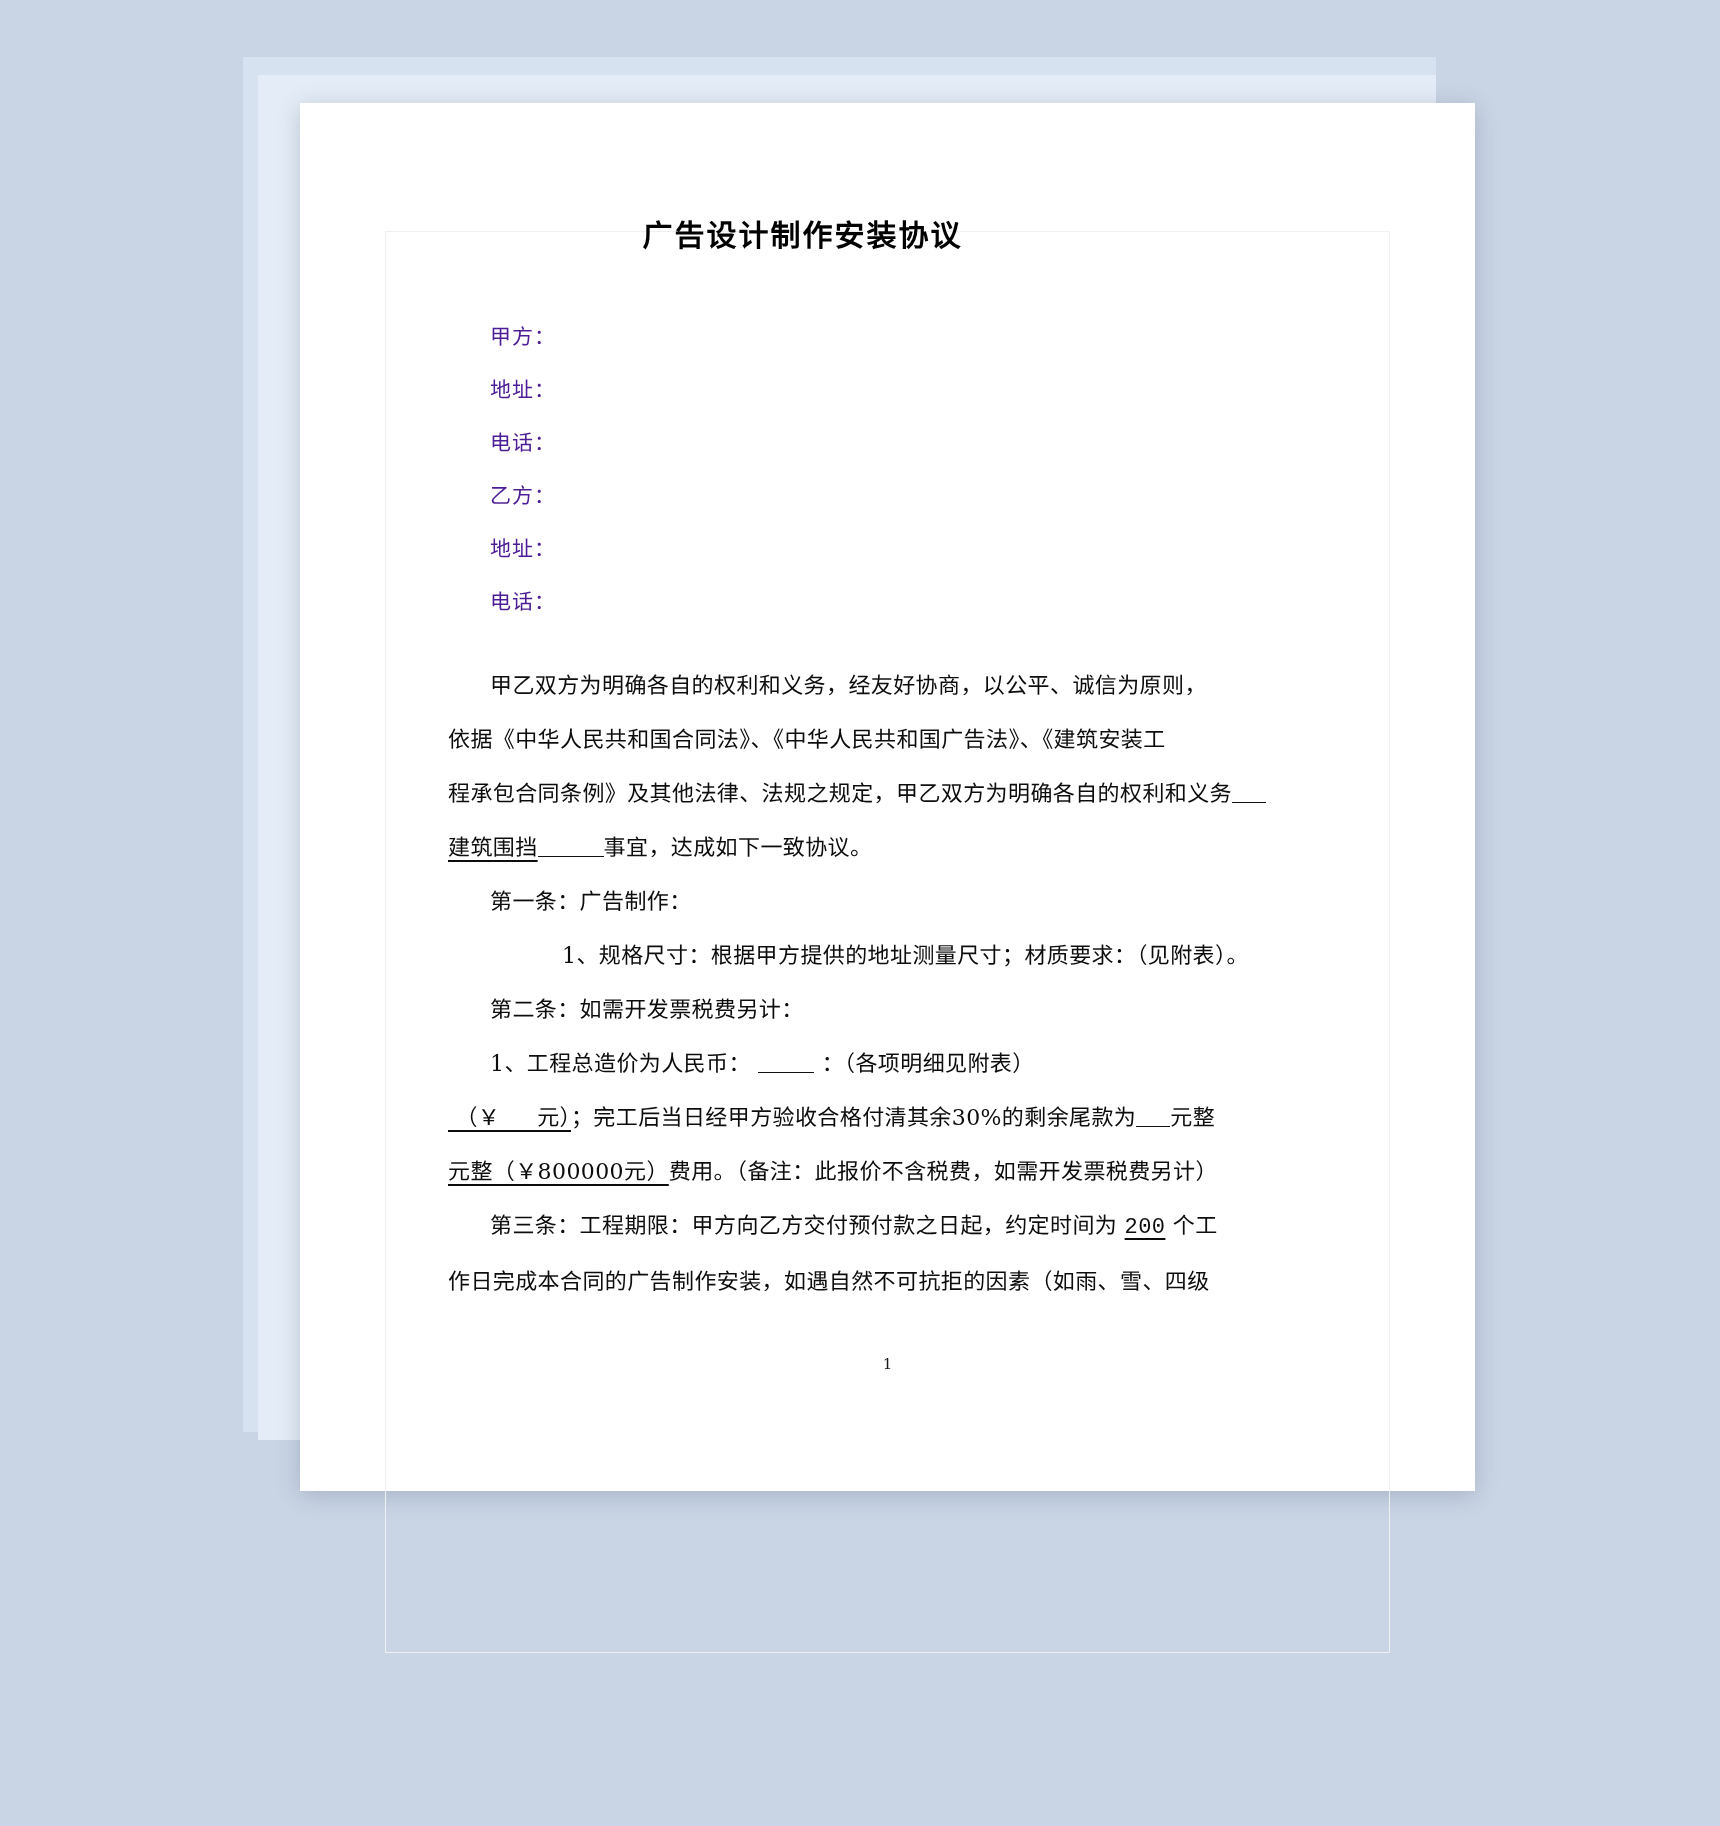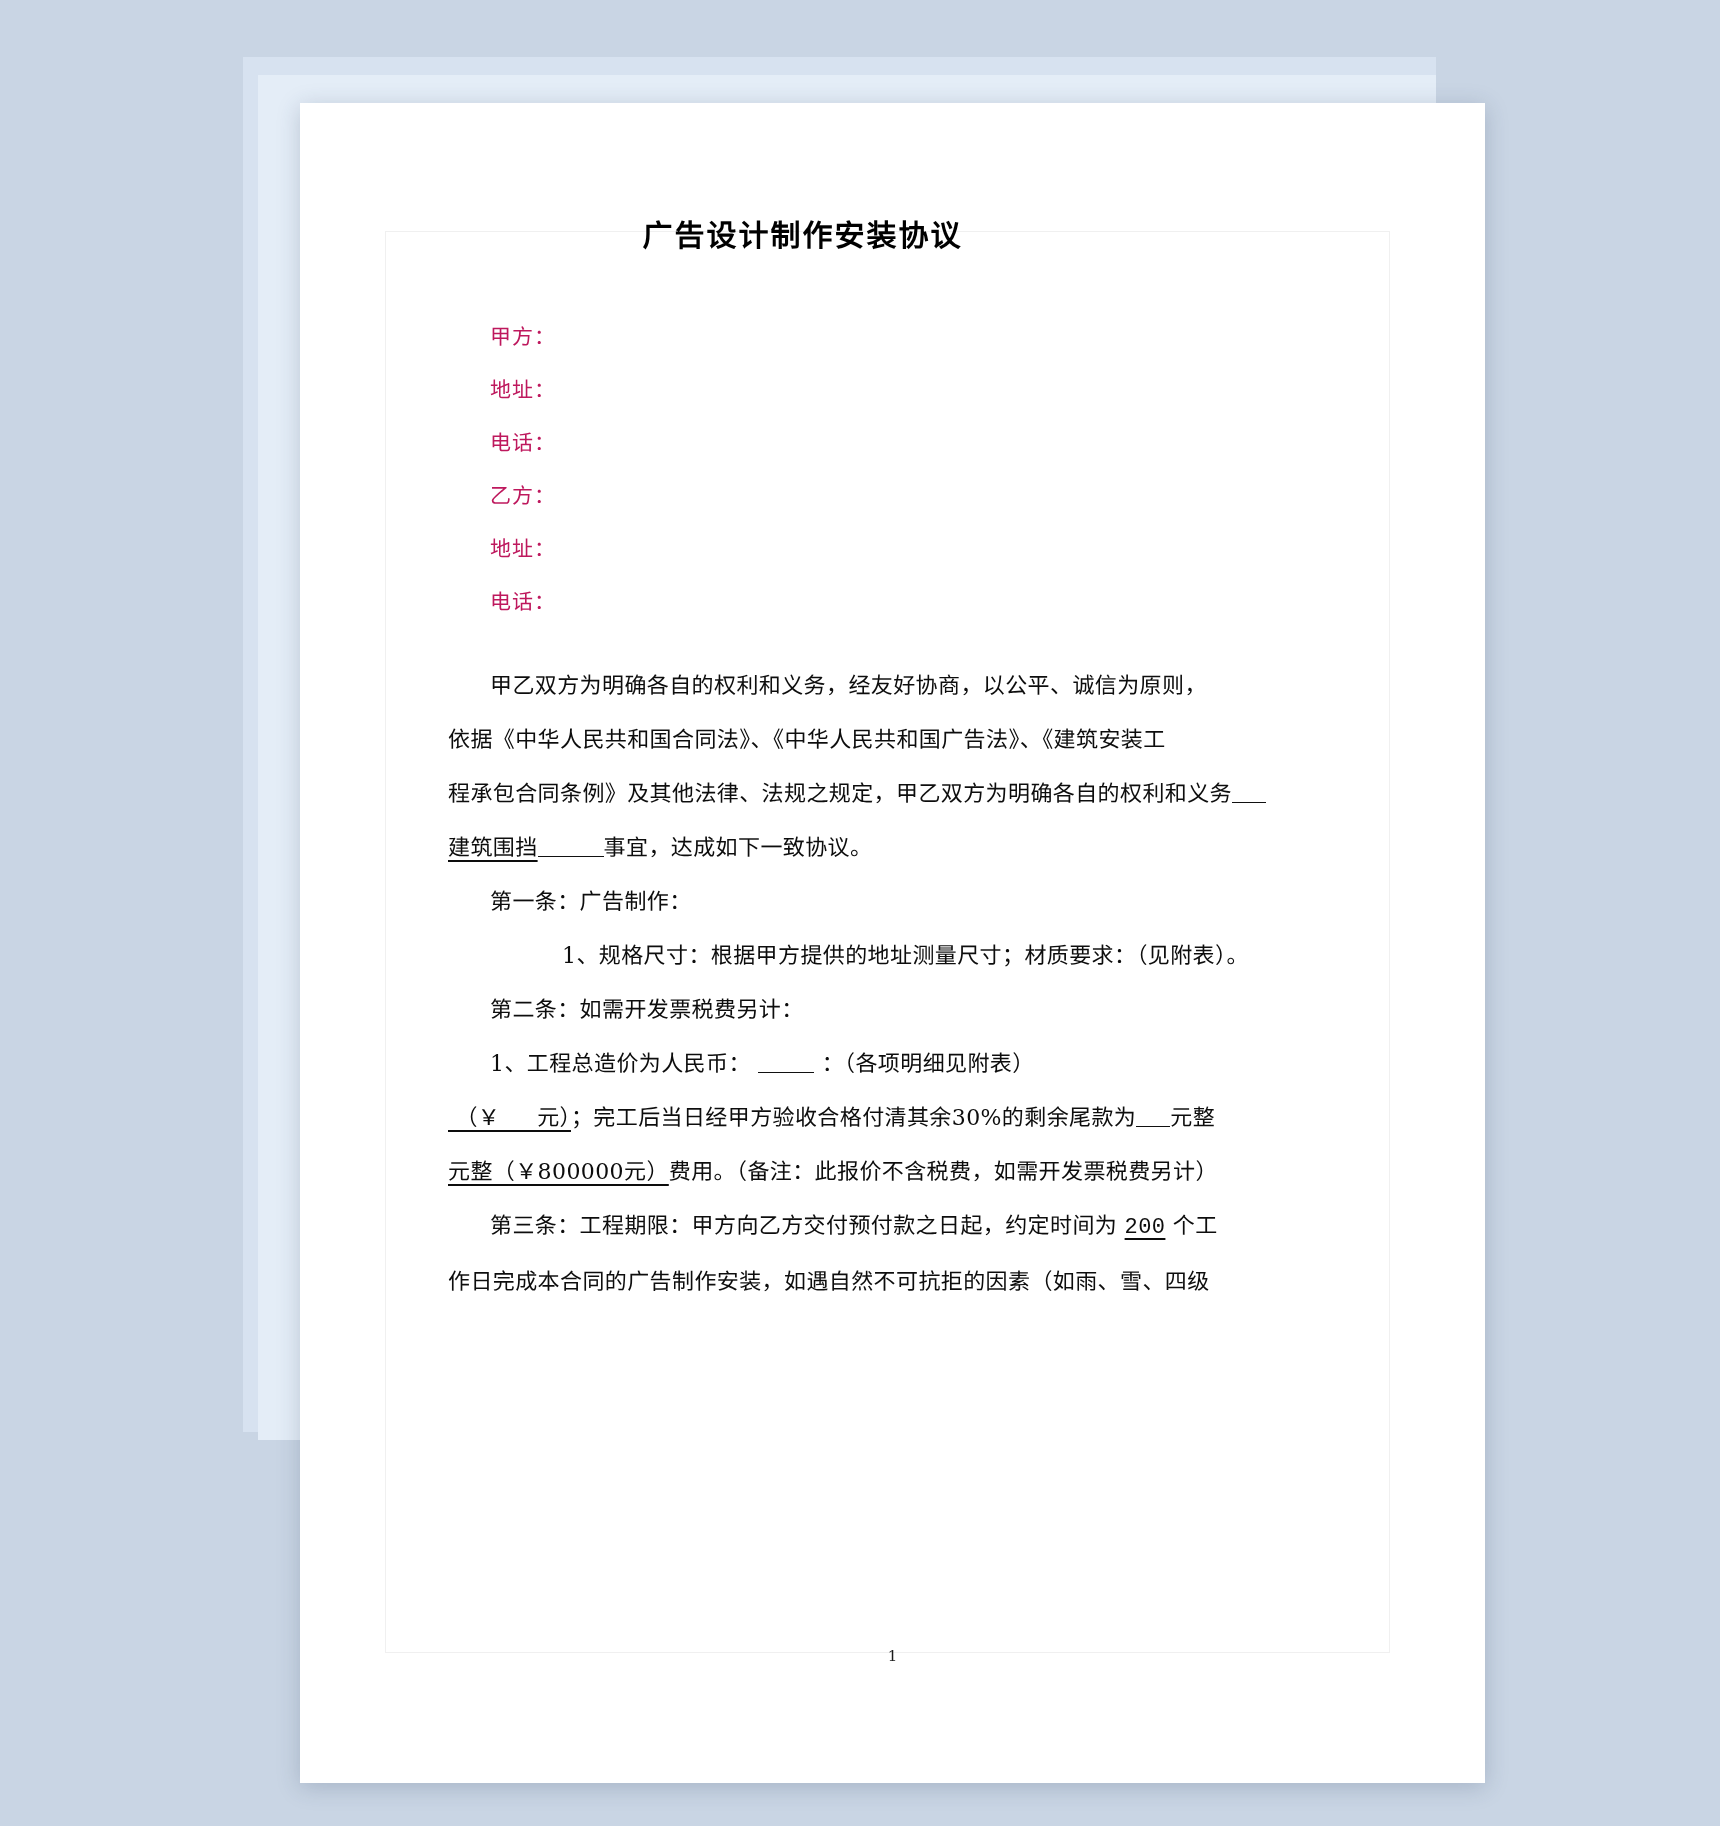--- a/index.html
+++ b/index.html
@@ -32,24 +32,23 @@
     height: 1365px;
     background: #e4edf7;
   }
 
   
   .page {
     position: absolute;
     left: 300px;
     top: 103px;
     width: 1175px;
-    height: 1680px;
+    height: 1388px;
     background: #ffffff;
     box-shadow: 0 4px 22px rgba(40,60,90,0.22);
-    padding-left: 10px;
   }
 
   
   .content-frame {
     position: absolute;
     left: 85px;
     top: 128px;
     width: 1005px;
     height: 1422px;
     border: 1px solid #f0f0f0;
@@ -75,21 +74,21 @@
     font-family: "DejaVu Serif", "Liberation Serif", serif;
   }
 
   .field-block {
     margin-top: 56px;
     padding-left: 190px;
   }
   .field-line {
     font-size: 21px;
     line-height: 53px;
-    color: #be185d;
+    color: #4c1d95;
     letter-spacing: 1px;
   }
 
   .para {
     font-size: 22px;
     line-height: 54px;
     color: #0d0d0d;
     letter-spacing: 0.4px;
     text-align: justify;
     padding-left: 148px;

